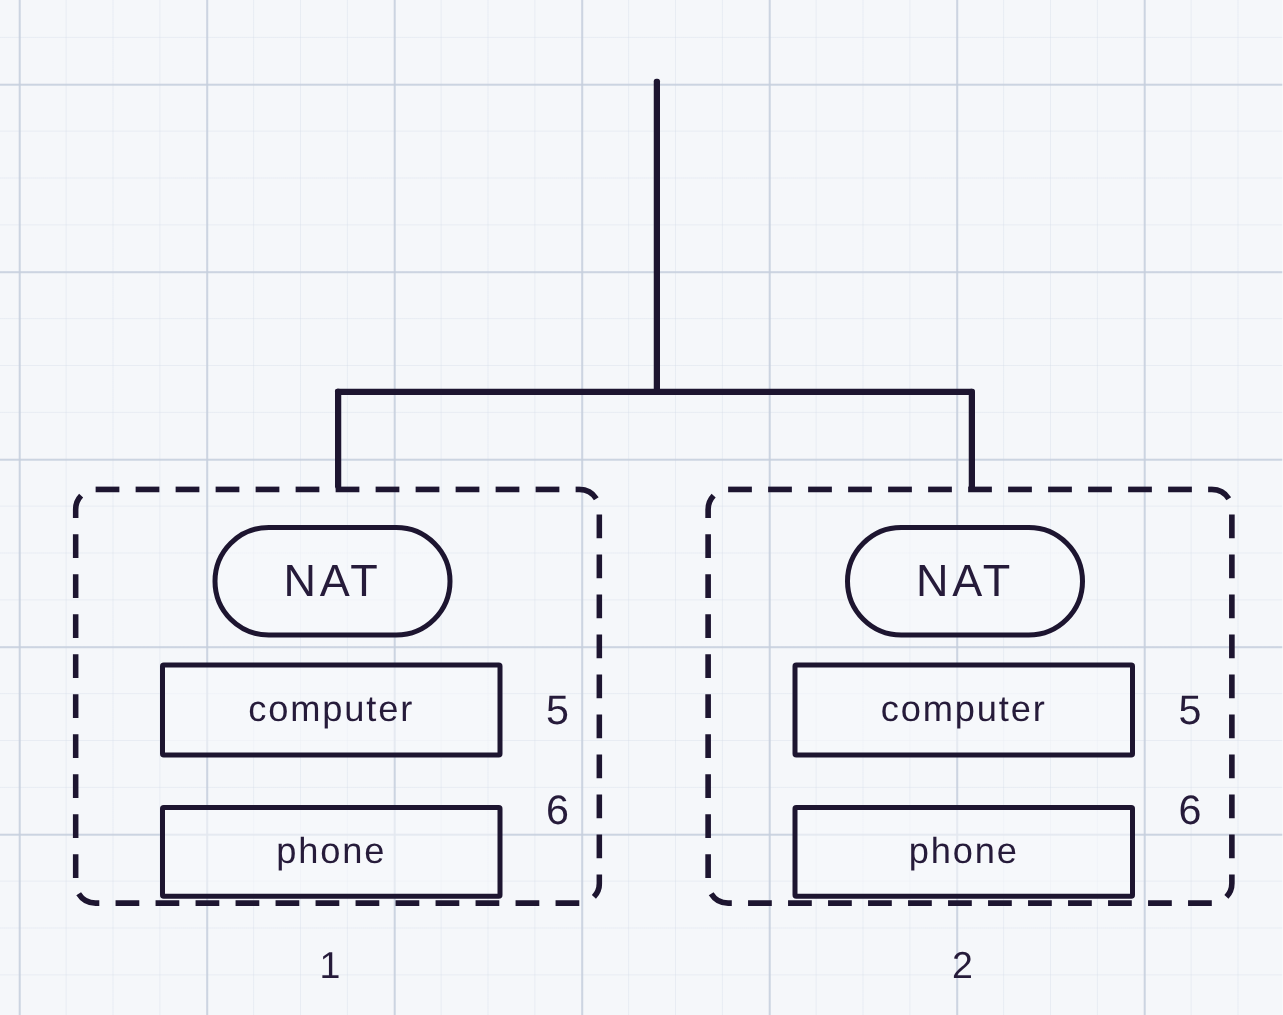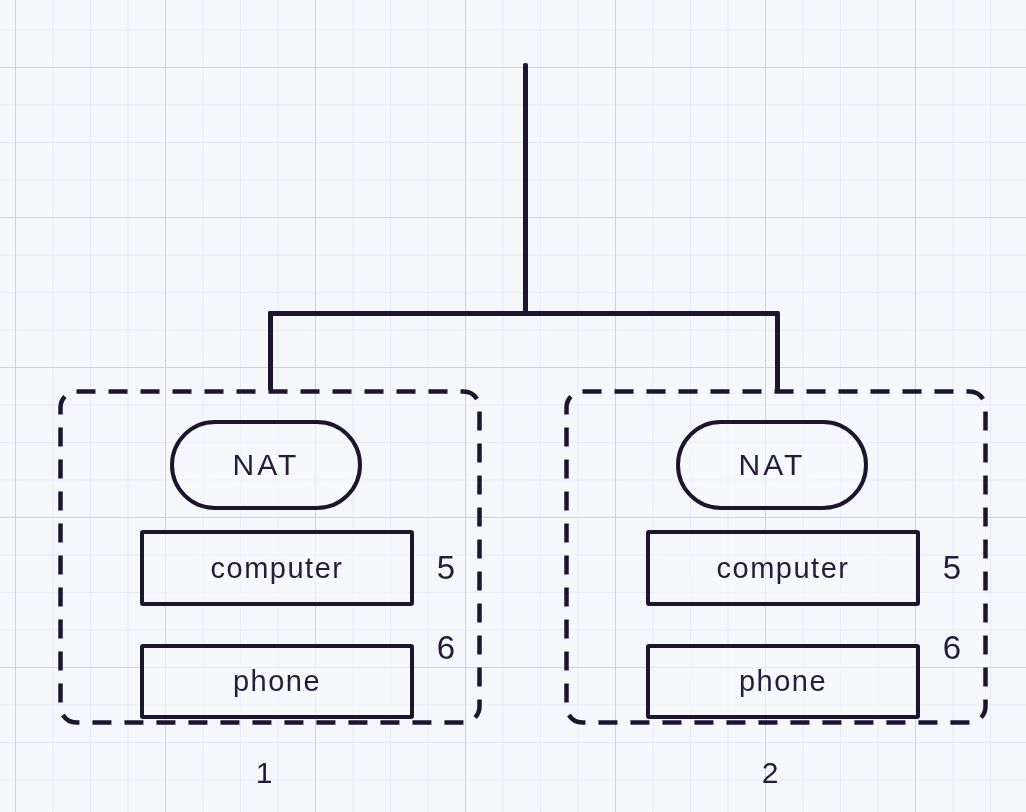--- a/index.html
+++ b/index.html
@@ -36,31 +36,30 @@
   
   .group { position: absolute; top: 389px; width: 424px; height: 336px; }
   .group--1 { left: 58px; }
   .group--2 { left: 564px; }
   .group svg.dash-border { position: absolute; left: 0; top: 0; }
 
   .nat {
     position: absolute; left: 112px; top: 31px; width: 192px; height: 90px;
     border: 4px solid var(--stroke); border-radius: 45px;
     display: flex; align-items: center; justify-content: center;
-    font-size: 30px; letter-spacing: 3px; color: var(--text); font-weight: 400;
+    font-size: 36px; letter-spacing: 3px; color: var(--text); font-weight: 400;
     background: rgba(247,249,252,0.6);
   }
 
   .device-box {
     position: absolute; left: 70px; width: 274px;
     border: 4px solid var(--stroke); border-radius: 3px;
     display: flex; align-items: center; justify-content: center;
     font-size: 29px; letter-spacing: 1.5px; color: var(--text); font-weight: 400;
     background: rgba(247,249,252,0.6);
-    margin-left: 12px;
   }
   .device-box--computer { top: 141px; height: 76px; }
   .device-box--phone    { top: 255px; height: 75px; }
 
   .device-num {
     position: absolute; left: 352px; width: 72px; text-align: center;
     font-size: 33px; font-weight: 300; color: var(--text);
   }
   .device-num--top    { top: 141px; height: 76px; line-height: 76px; }
   .device-num--bottom { top: 224px; height: 70px; line-height: 70px; }

